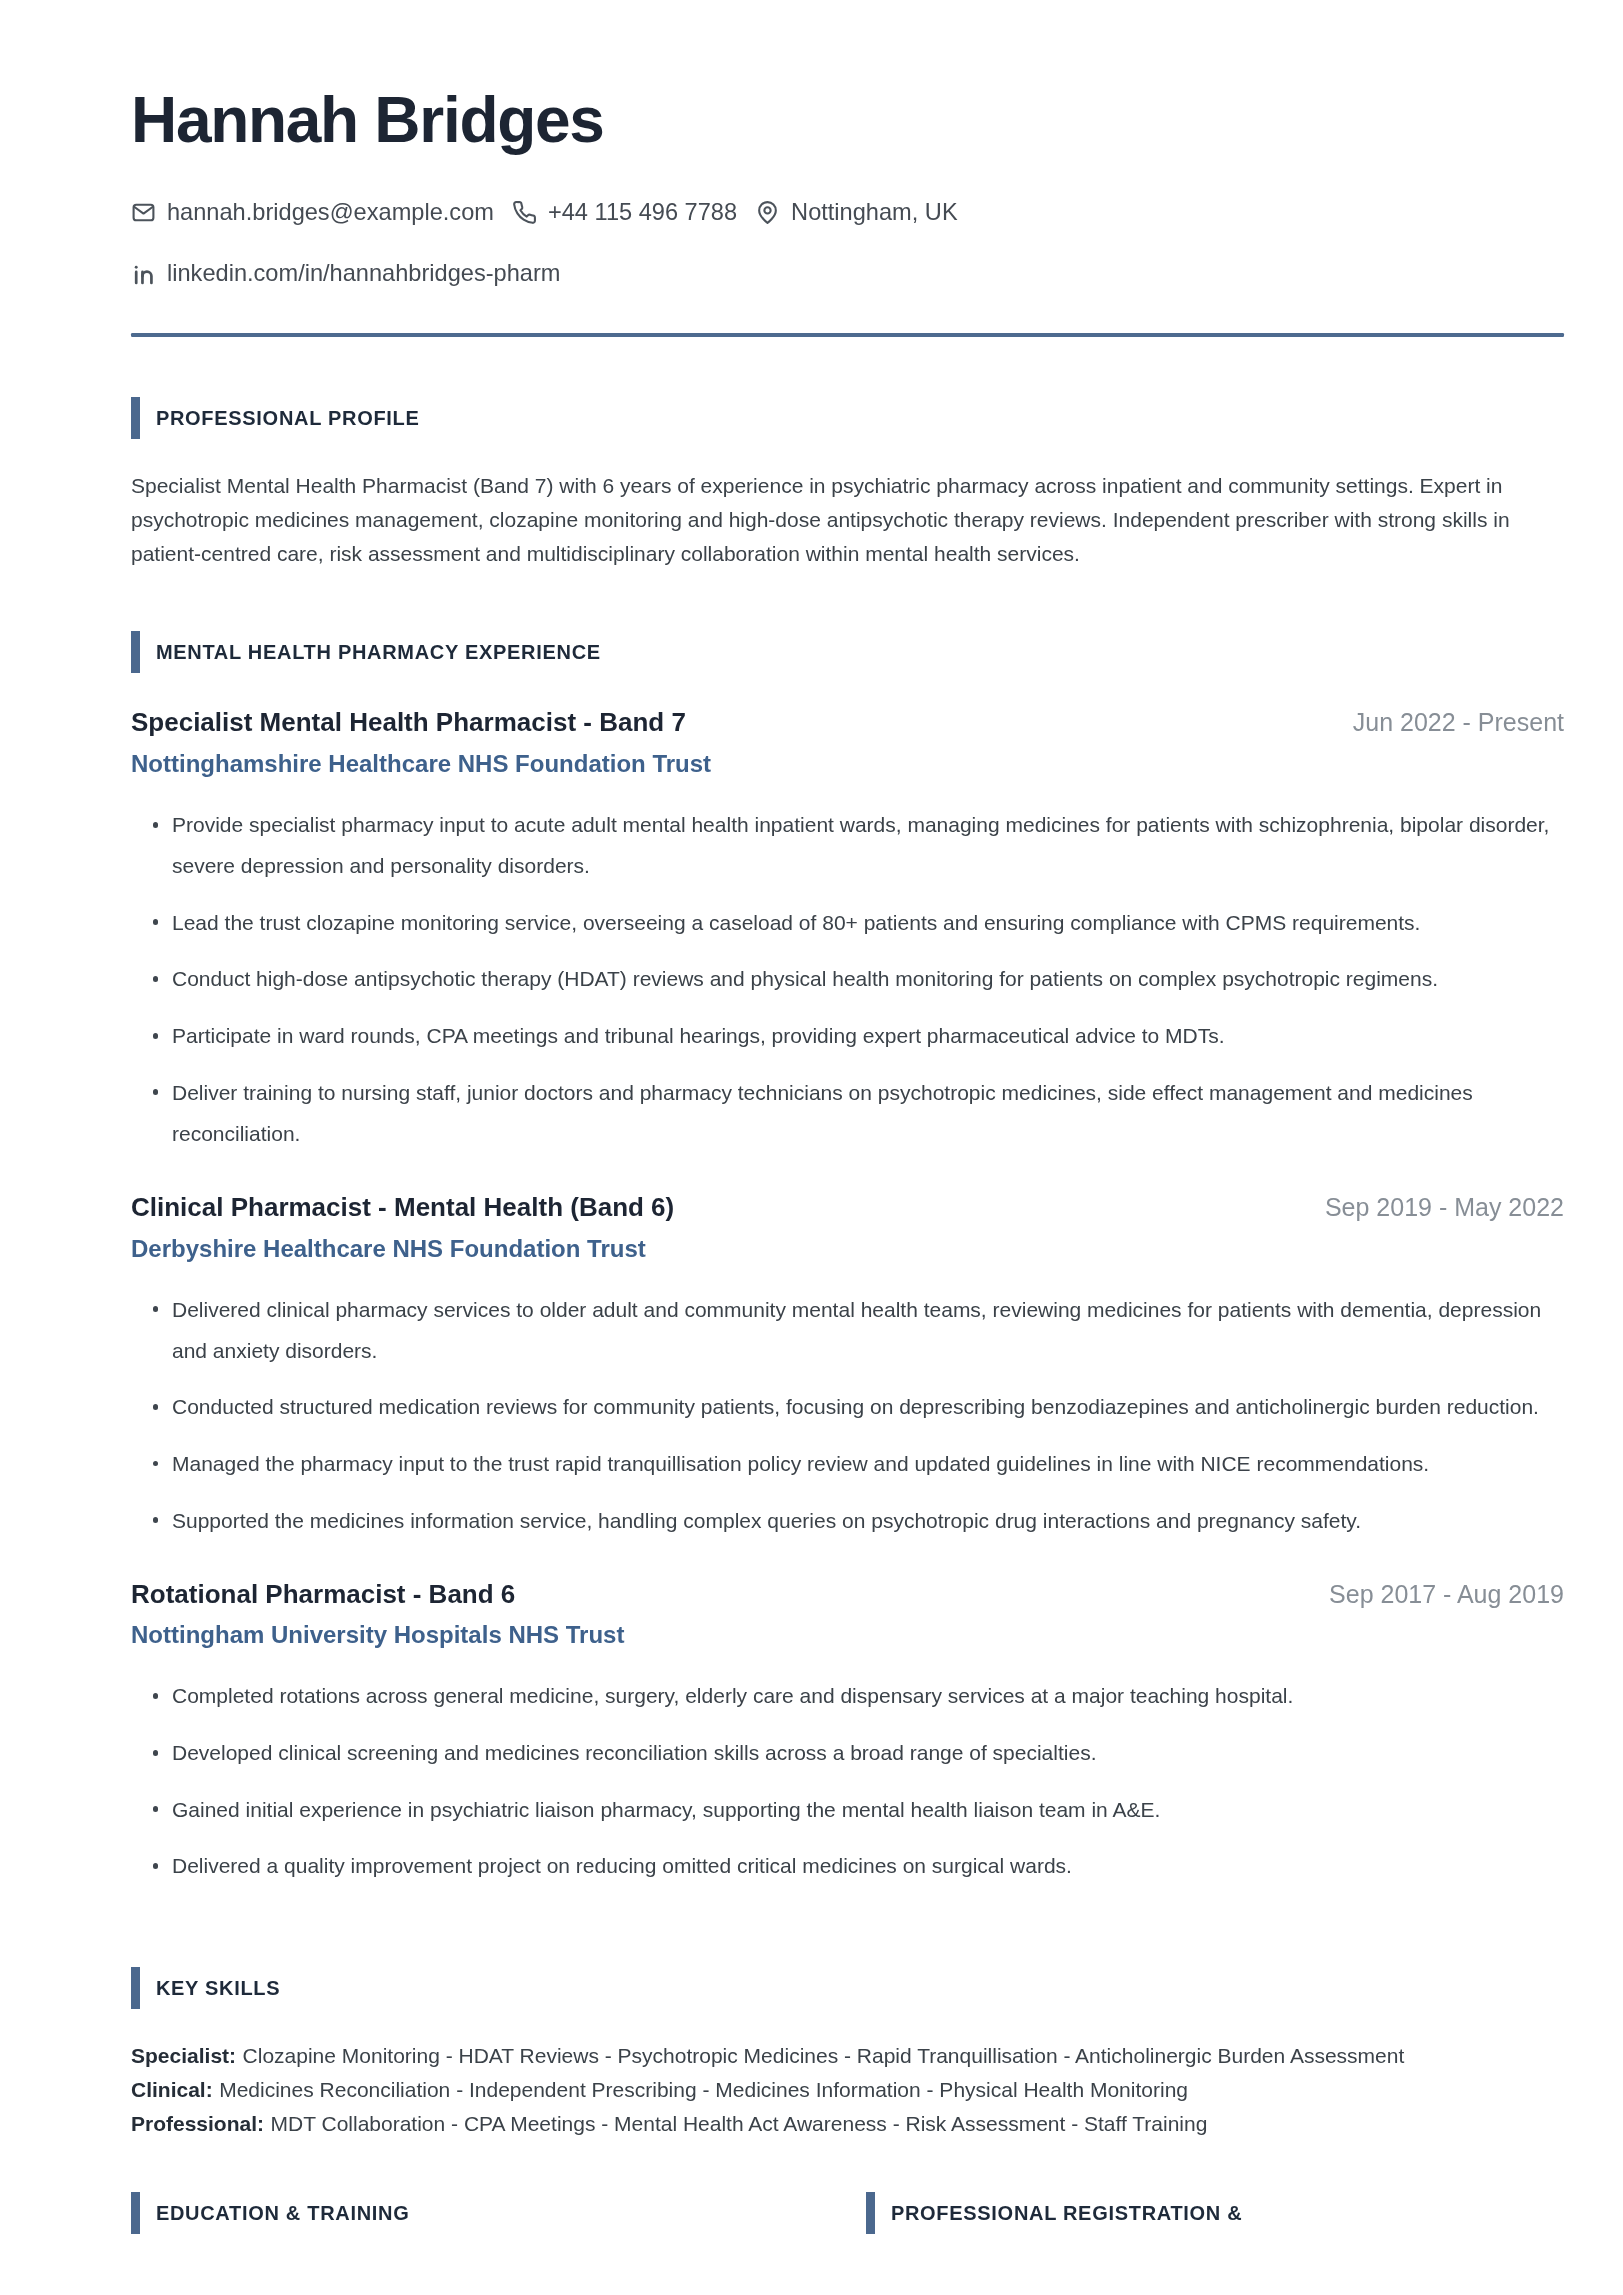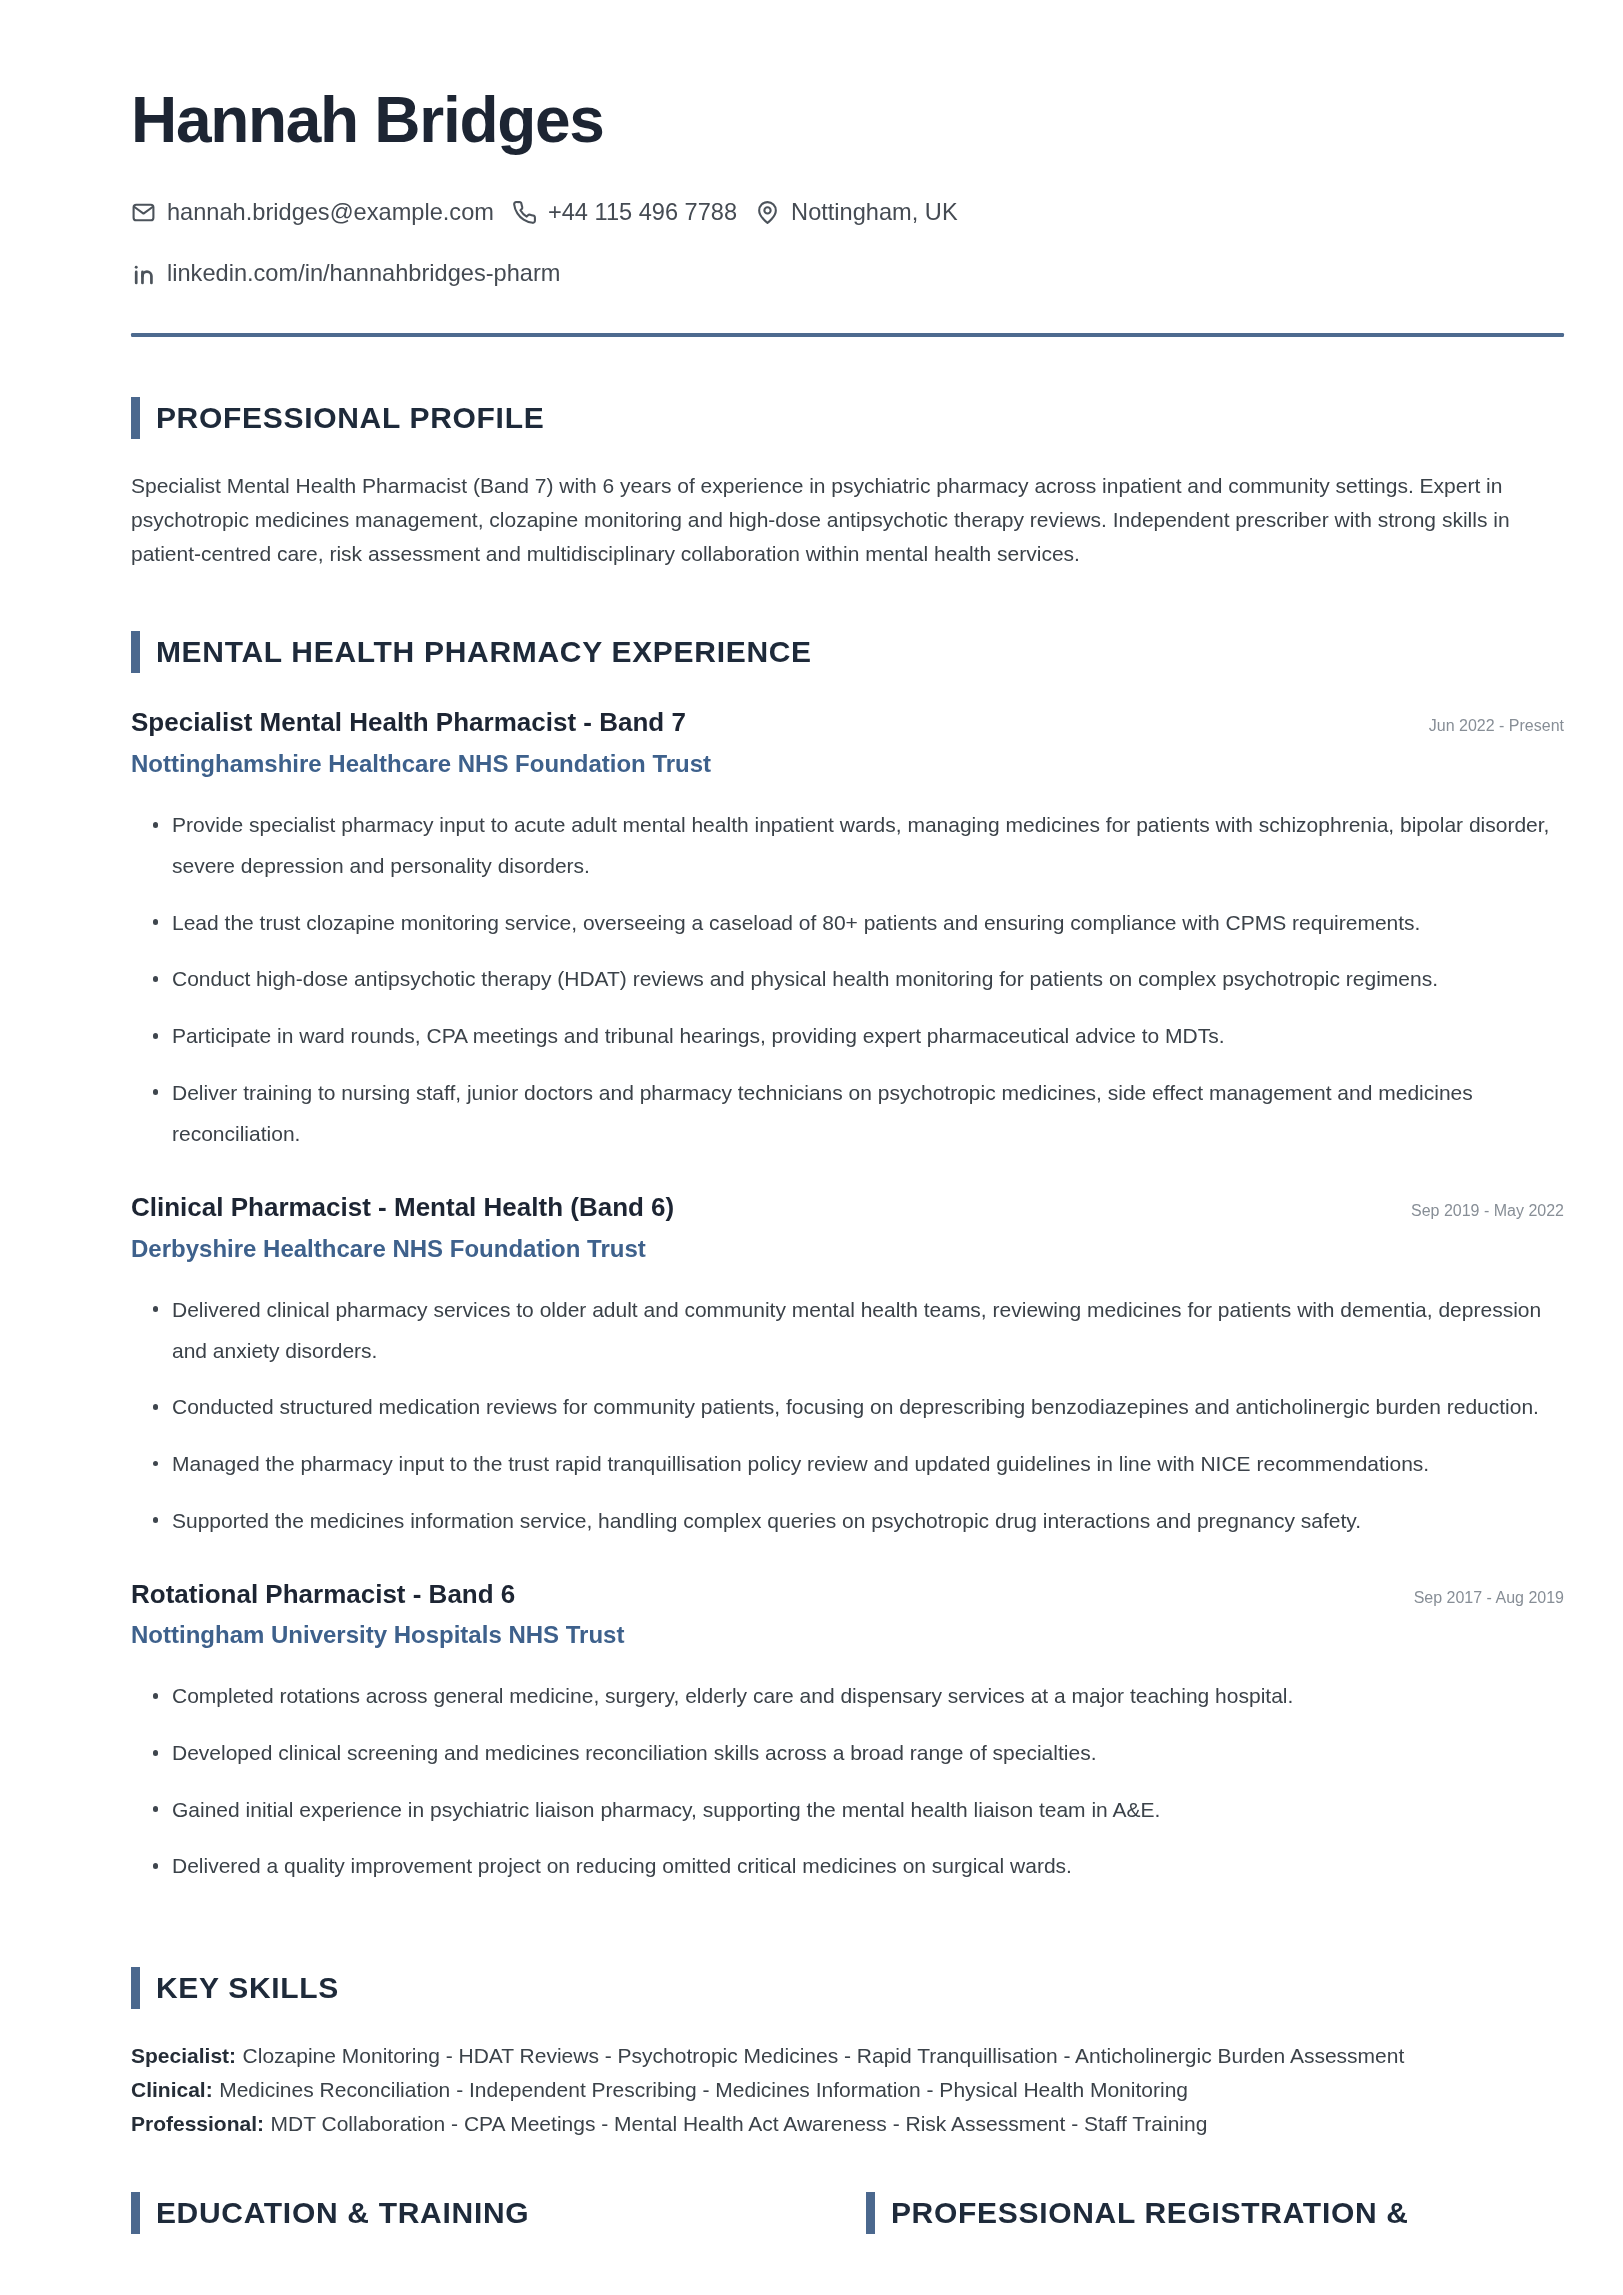--- a/index.html
+++ b/index.html
@@ -61,21 +61,21 @@
     margin-top: 60px;
   }
   .section-heading .bar {
     width: 8.5px;
     height: 42px;
     background: #4b688e;
     flex: 0 0 auto;
   }
   .section-heading .heading-text {
     margin-left: 16.4px;
-    font-size: 30px;
+    font-size: 20px;
     font-weight: 700;
     letter-spacing: 0.7px;
     color: #1e2a3a;
   }
 
   
   .profile-text {
     margin-top: 30px;
     font-size: 21px;
     line-height: 34px;
@@ -89,21 +89,21 @@
     display: flex;
     justify-content: space-between;
     align-items: baseline;
   }
   .job-title {
     font-size: 26px;
     font-weight: 700;
     color: #1d2533;
   }
   .job-dates {
-    font-size: 16px;
+    font-size: 25px;
     font-weight: 400;
     color: #878e96;
     white-space: nowrap;
   }
   .job-company {
     margin-top: 11.8px;
     font-size: 24px;
     font-weight: 600;
     color: #3e618c;
   }

